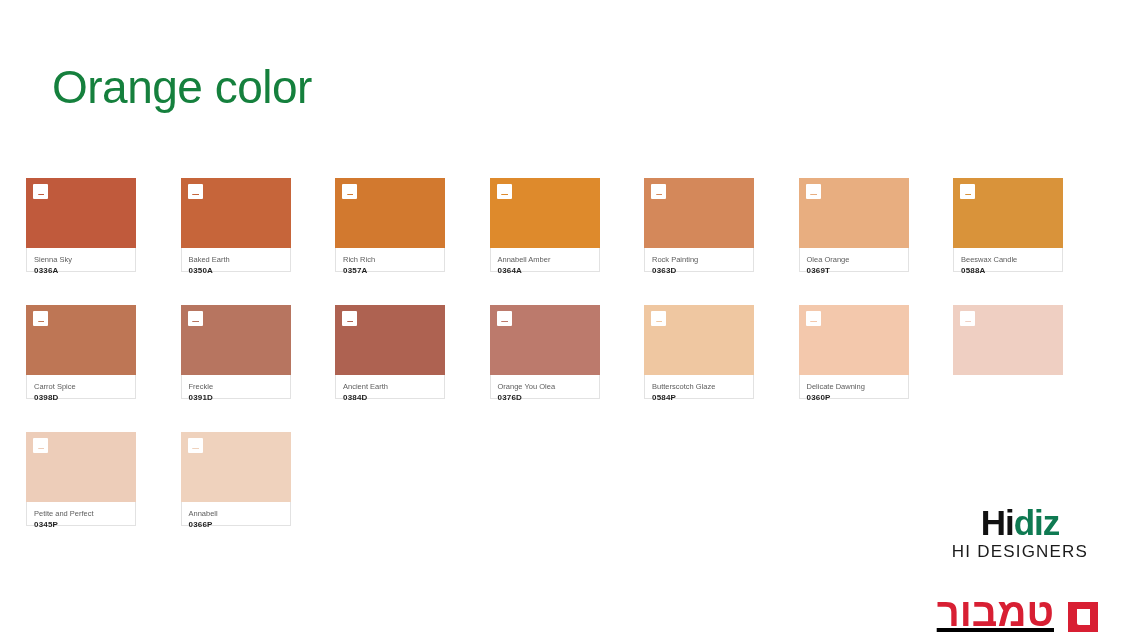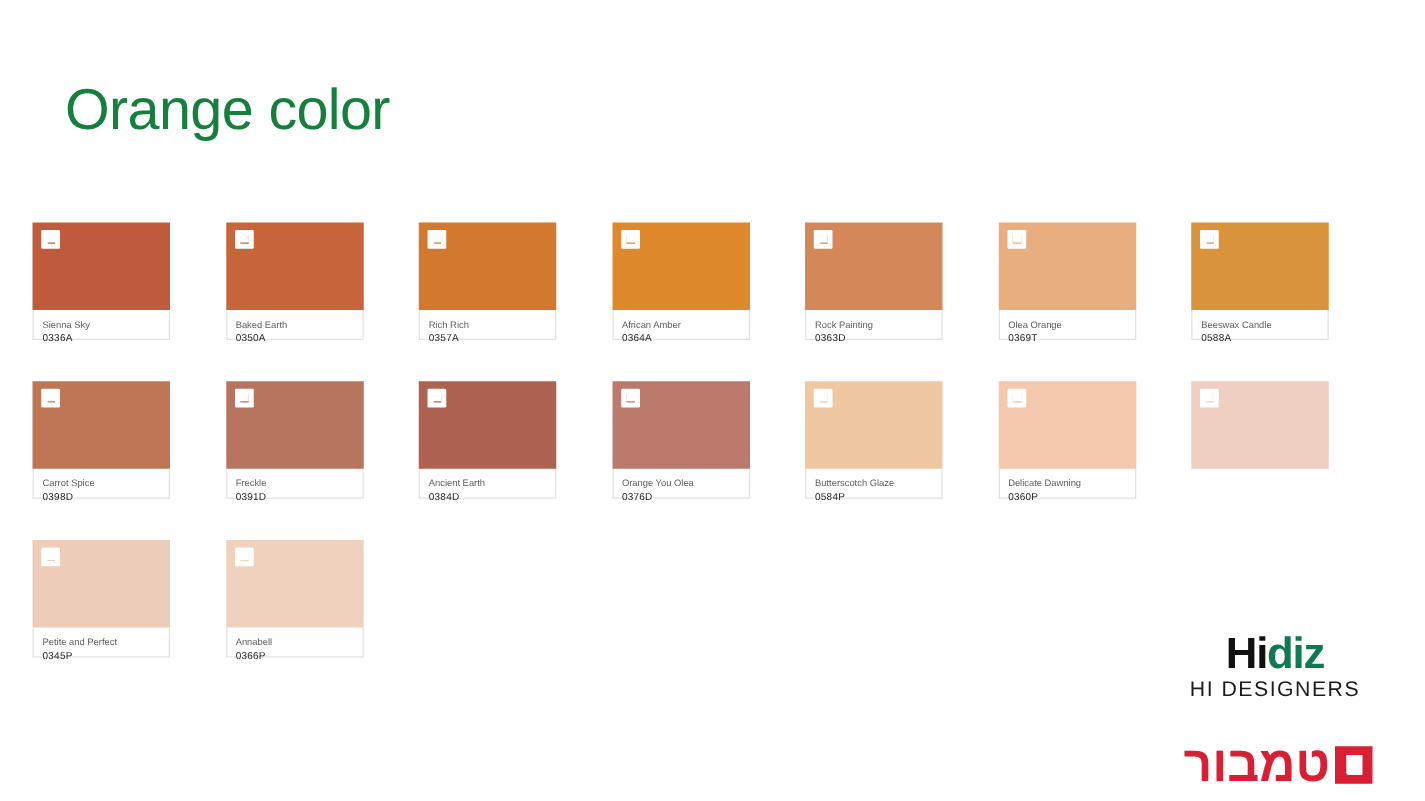--- a/index.html
+++ b/index.html
@@ -86,21 +86,21 @@
 
   .swatch-name {
     font-size: 7.5px;
     color: #5d5d5d;
     line-height: 1.35;
     white-space: nowrap;
   }
 
   .swatch-code {
     font-size: 8px;
-    font-weight: normal;
+    font-weight: bold;
     color: #1f1f1f;
     line-height: 1.5;
     letter-spacing: 0.2px;
   }
 
   
   #hidiz-logo {
     position: absolute;
     right: 40px;
     top: 505px;
@@ -126,23 +126,24 @@
     white-space: nowrap;
     font-weight: 300;
   }
 
   
   #tambour-logo {
     position: absolute;
     right: 42px;
     top: 592px;
     display: flex;
-    align-items: center;
-    gap: 4px;
+    align-items: flex-end;
+    gap: 14px;
     direction: rtl;
+    text-decoration: underline;
   }
 
   .tambour-mark {
     width: 30px;
     height: 30px;
     background: #d81f33;
     position: relative;
     flex: none;
   }
   .tambour-mark::after {
@@ -204,21 +205,21 @@
           <div class="swatch-code">0357A</div>
         </div>
       </div>
       <div class="swatch-card">
         <div class="swatch-chip" style="background: rgb(222, 138, 44);">
           <span class="brand-badge">
             <span class="badge-notch" style="background: rgb(222, 138, 44);"></span>
           </span>
         </div>
         <div class="swatch-label">
-          <div class="swatch-name">African Amber</div>
+          <div class="swatch-name">Annabell Amber</div>
           <div class="swatch-code">0364A</div>
         </div>
       </div>
       <div class="swatch-card">
         <div class="swatch-chip" style="background: rgb(212, 136, 90);">
           <span class="brand-badge">
             <span class="badge-notch" style="background: rgb(212, 136, 90);"></span>
           </span>
         </div>
         <div class="swatch-label">

